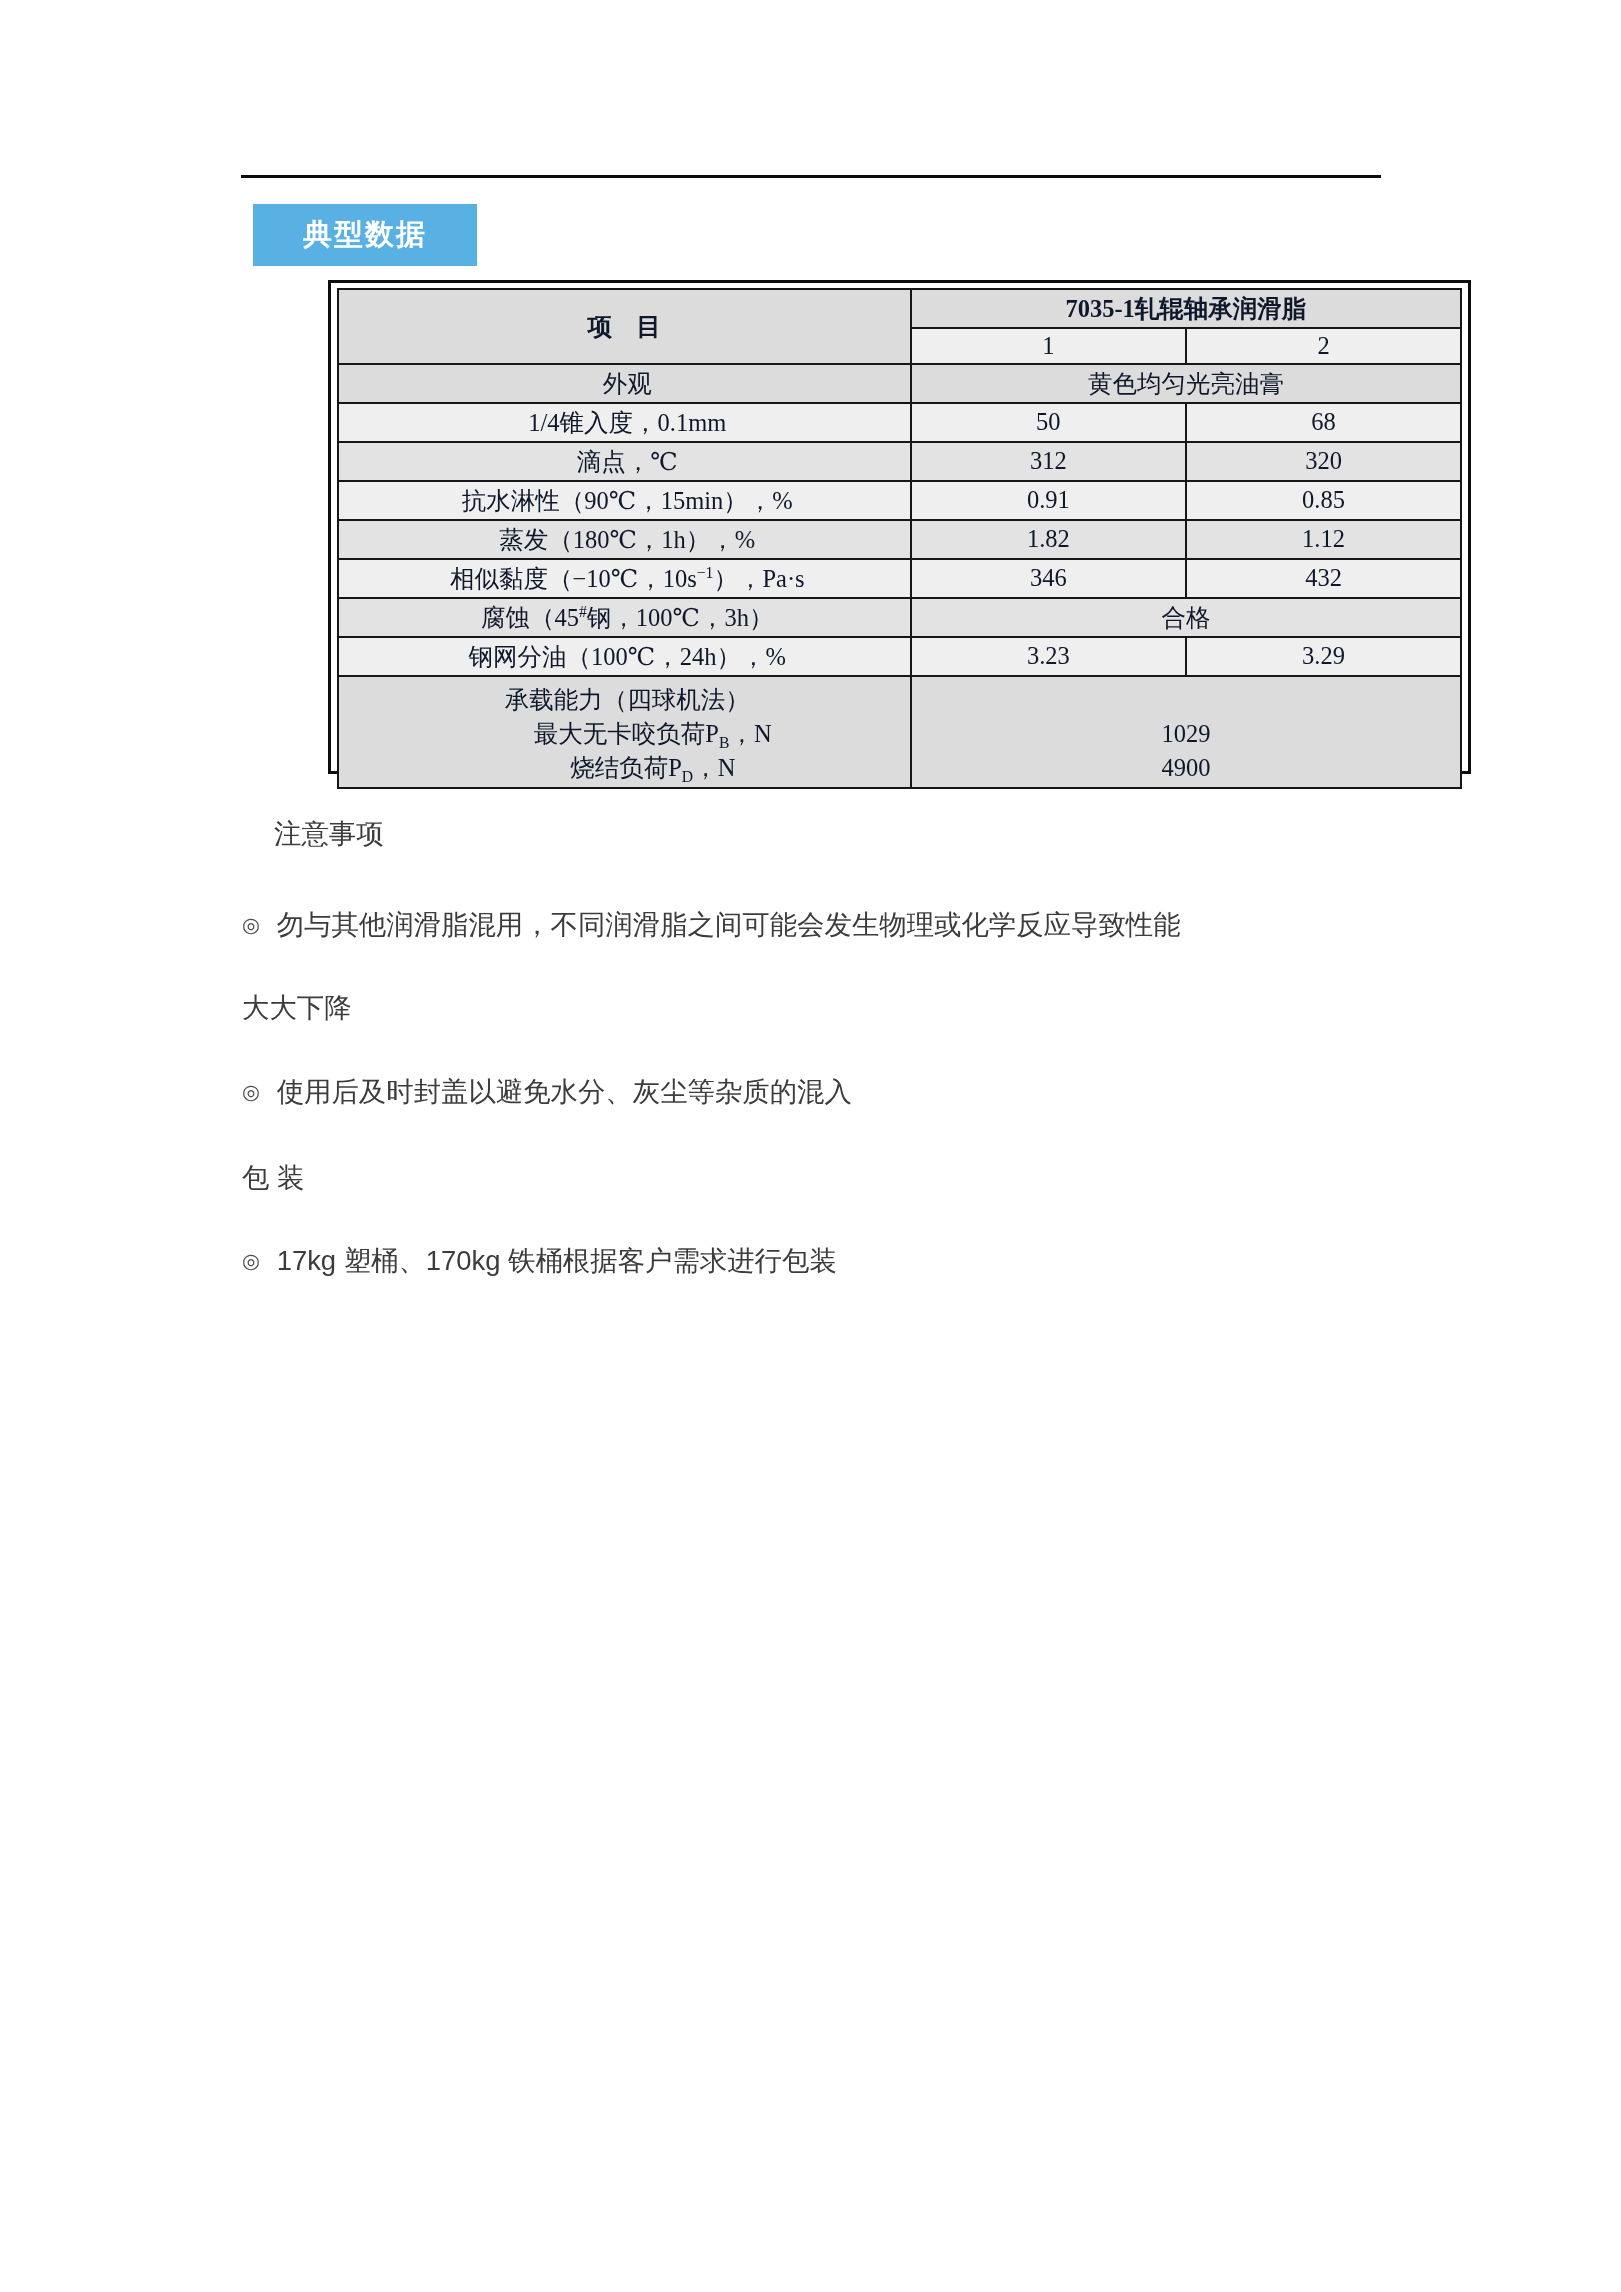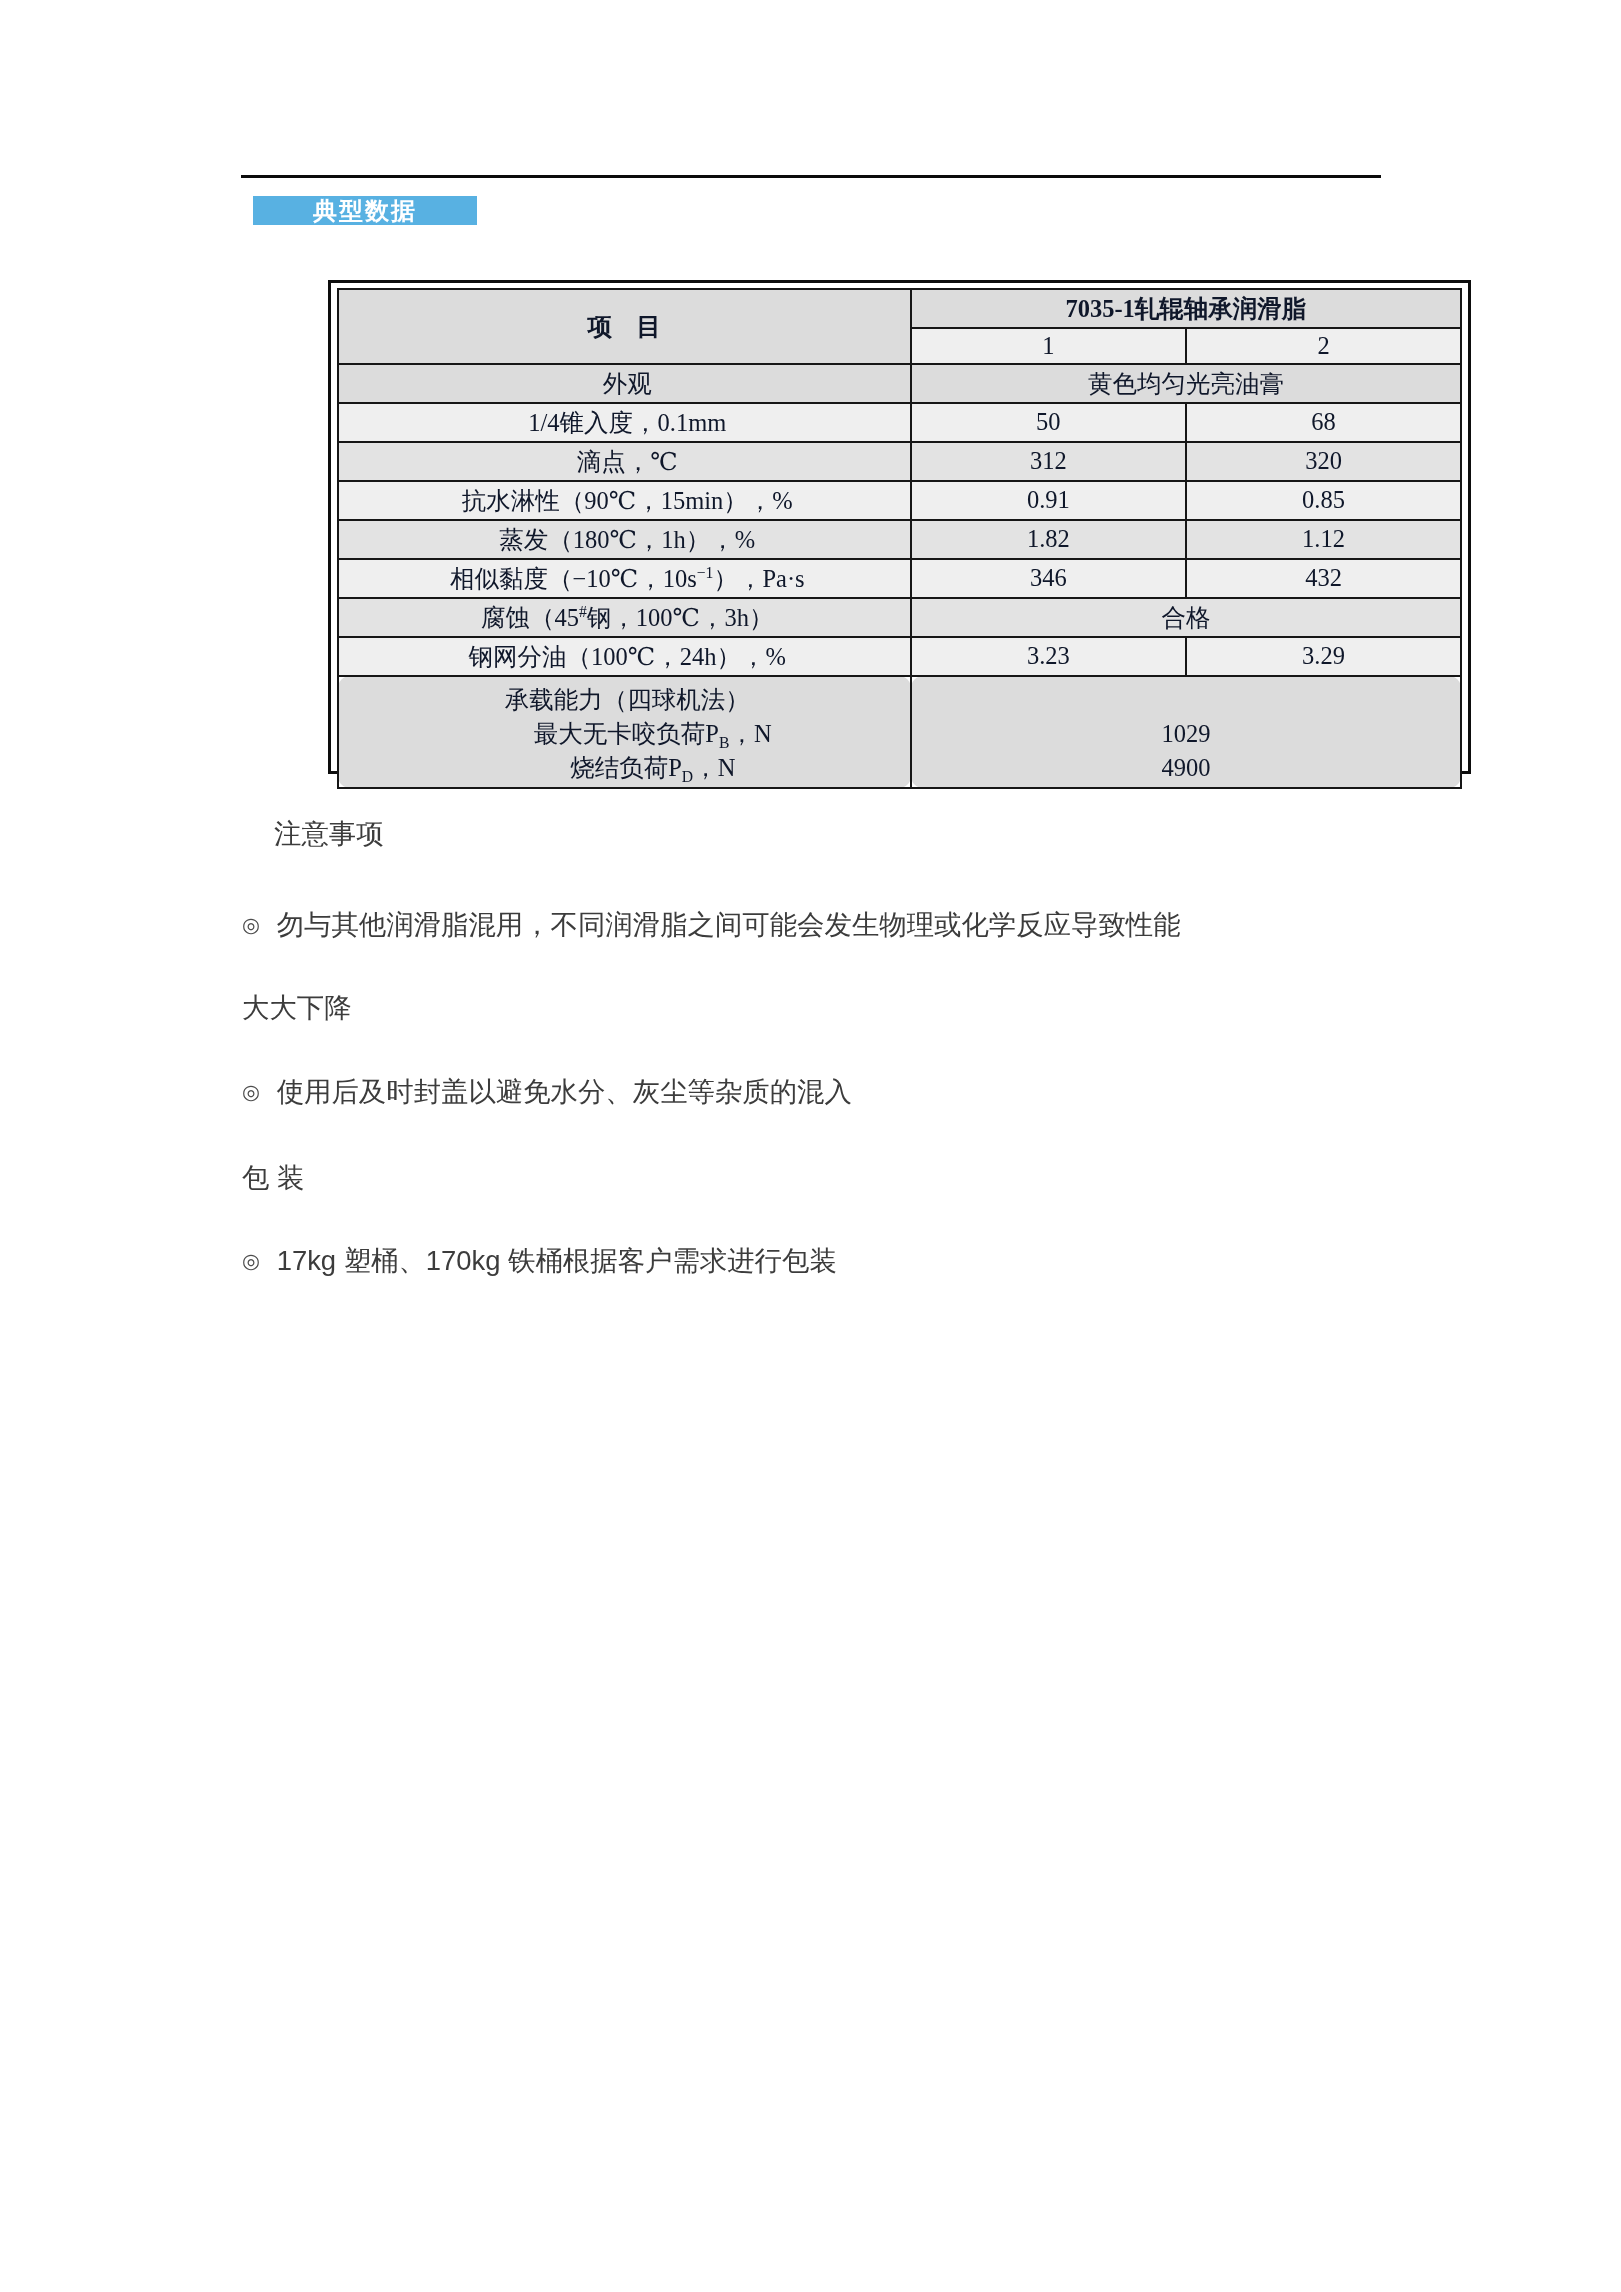--- a/index.html
+++ b/index.html
@@ -8,24 +8,24 @@
     width:1621px; height:2293px;
     background:#ffffff;
     overflow:hidden;
     font-family:"Liberation Sans","DejaVu Sans",sans-serif;
   }
   .top-rule {
     position:absolute; left:241px; top:175px;
     width:1140px; height:2.9px; background:#0b0b0b;
   }
   .badge {
-    position:absolute; left:253px; top:196px;
-    width:224px; height:29px;
+    position:absolute; left:253px; top:204px;
+    width:224px; height:62px;
     background:#58b1e2;
-    color:#ffffff; font-size:24px; font-weight:bold; letter-spacing:2px;
+    color:#ffffff; font-size:29px; font-weight:bold; letter-spacing:2px;
     display:flex; align-items:center; justify-content:center;
   }
   .table-frame {
     position:absolute; left:328px; top:280px;
     width:1143px; height:494px;
     border:3.9px solid #0d0d0d;
     background:#ffffff;
     padding:4.9px 5.9px;
     box-sizing:border-box;
   }
@@ -40,21 +40,21 @@
   .val { text-align:center; }
   .bg-g { background:#dcdcdc; }
   .bg-m { background:#e3e3e3;margin-top:44px; }
   .bg-l { background:#efefef; }
   tr.h1 { height:39px; }
   tr.h2 { height:36px; }
   tr.r  { height:36px; }
   .hdr { font-weight:bold; }
   sup { font-size:15.7px; }
   sub { font-size:15.7px; }
-  .tallcell { vertical-align:top; padding-top:5.9px !important;border-radius:12px; }
+  .tallcell { vertical-align:top; padding-top:5.9px !important; }
   .tline { height:34px; line-height:34px; white-space:nowrap; }
   .indent { padding-left:51px; }
   .block {
     position:absolute; left:242px;
     font-size:27.4px; line-height:35px; color:#3c3c3c;
     white-space:nowrap;
   }
   .bullet-line { display:flex; align-items:center; gap:16.7px; }
   .bullet { font-size:20.6px; color:#4d4d4d; flex:0 0 auto; }
 </style>

